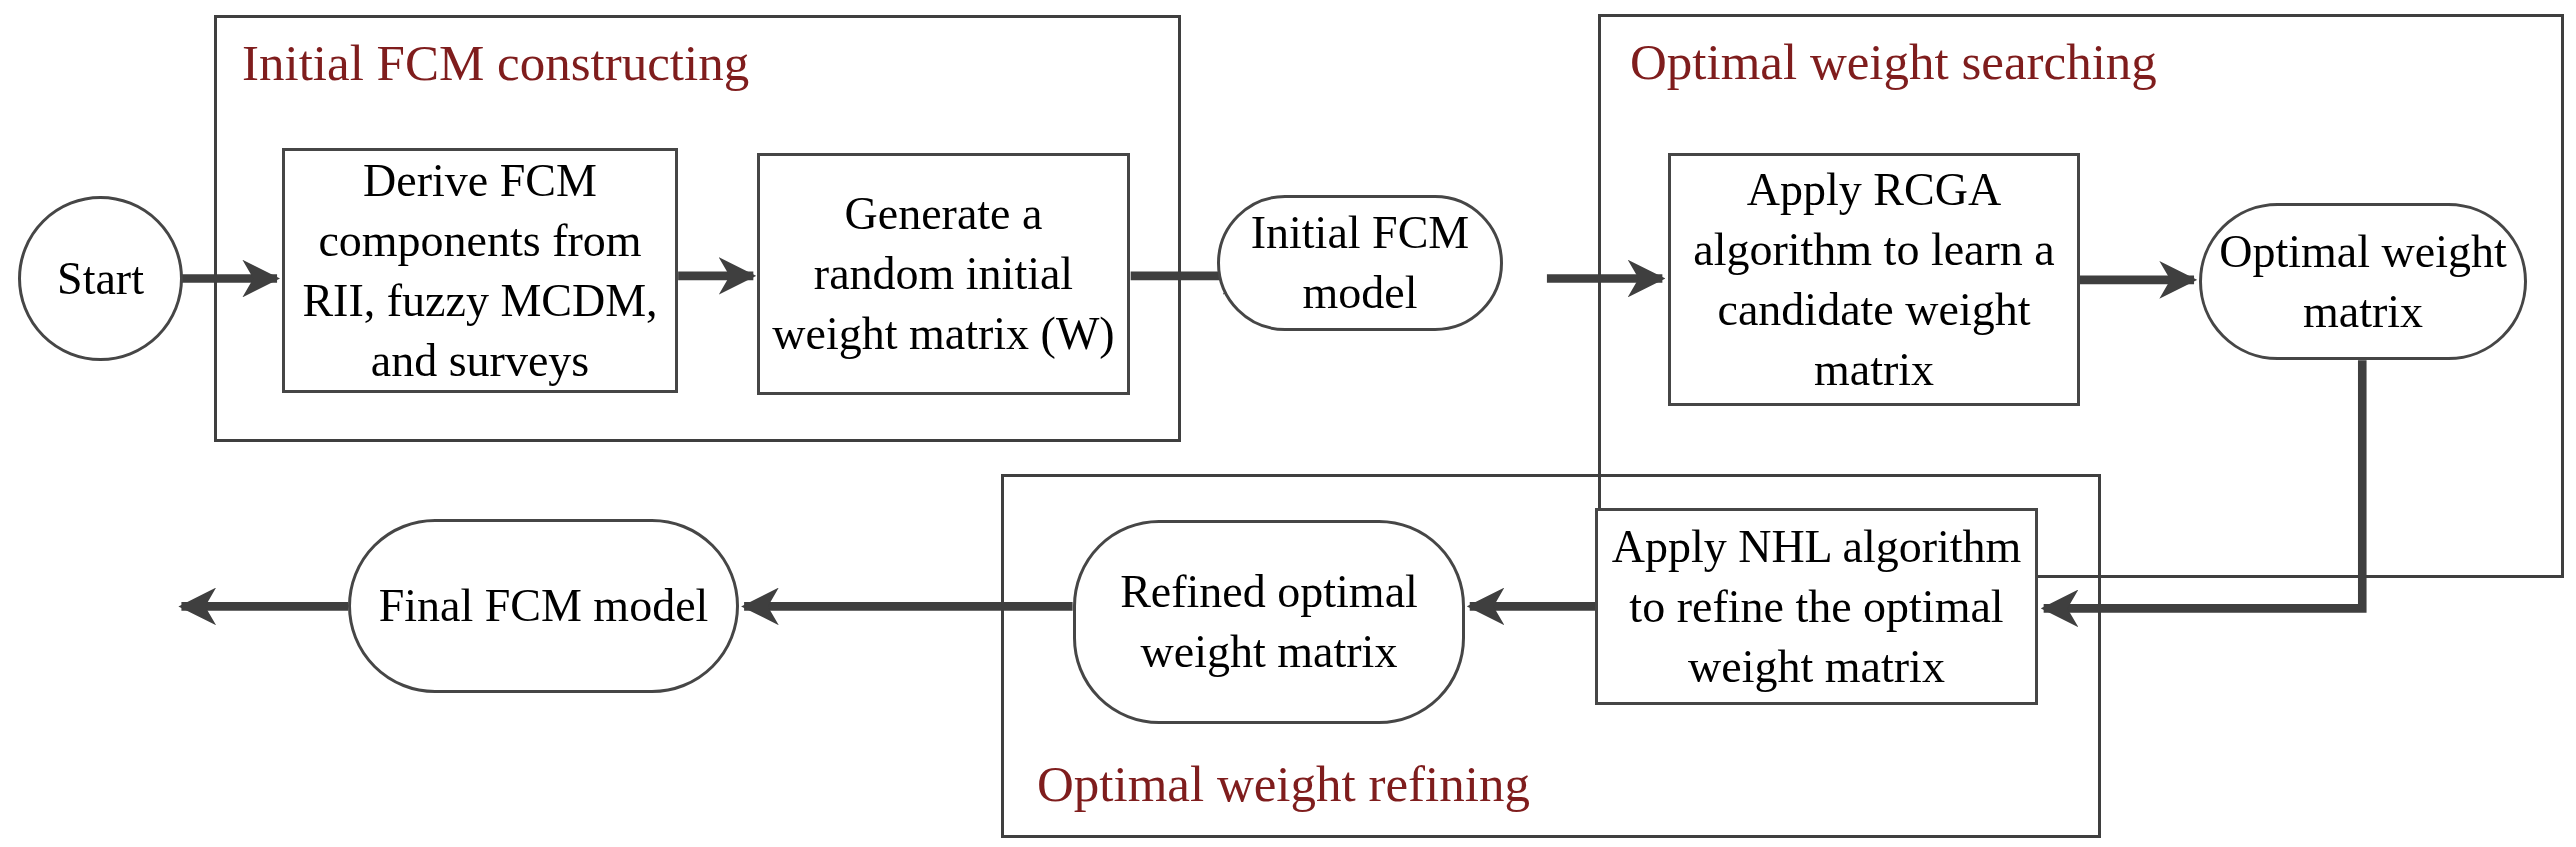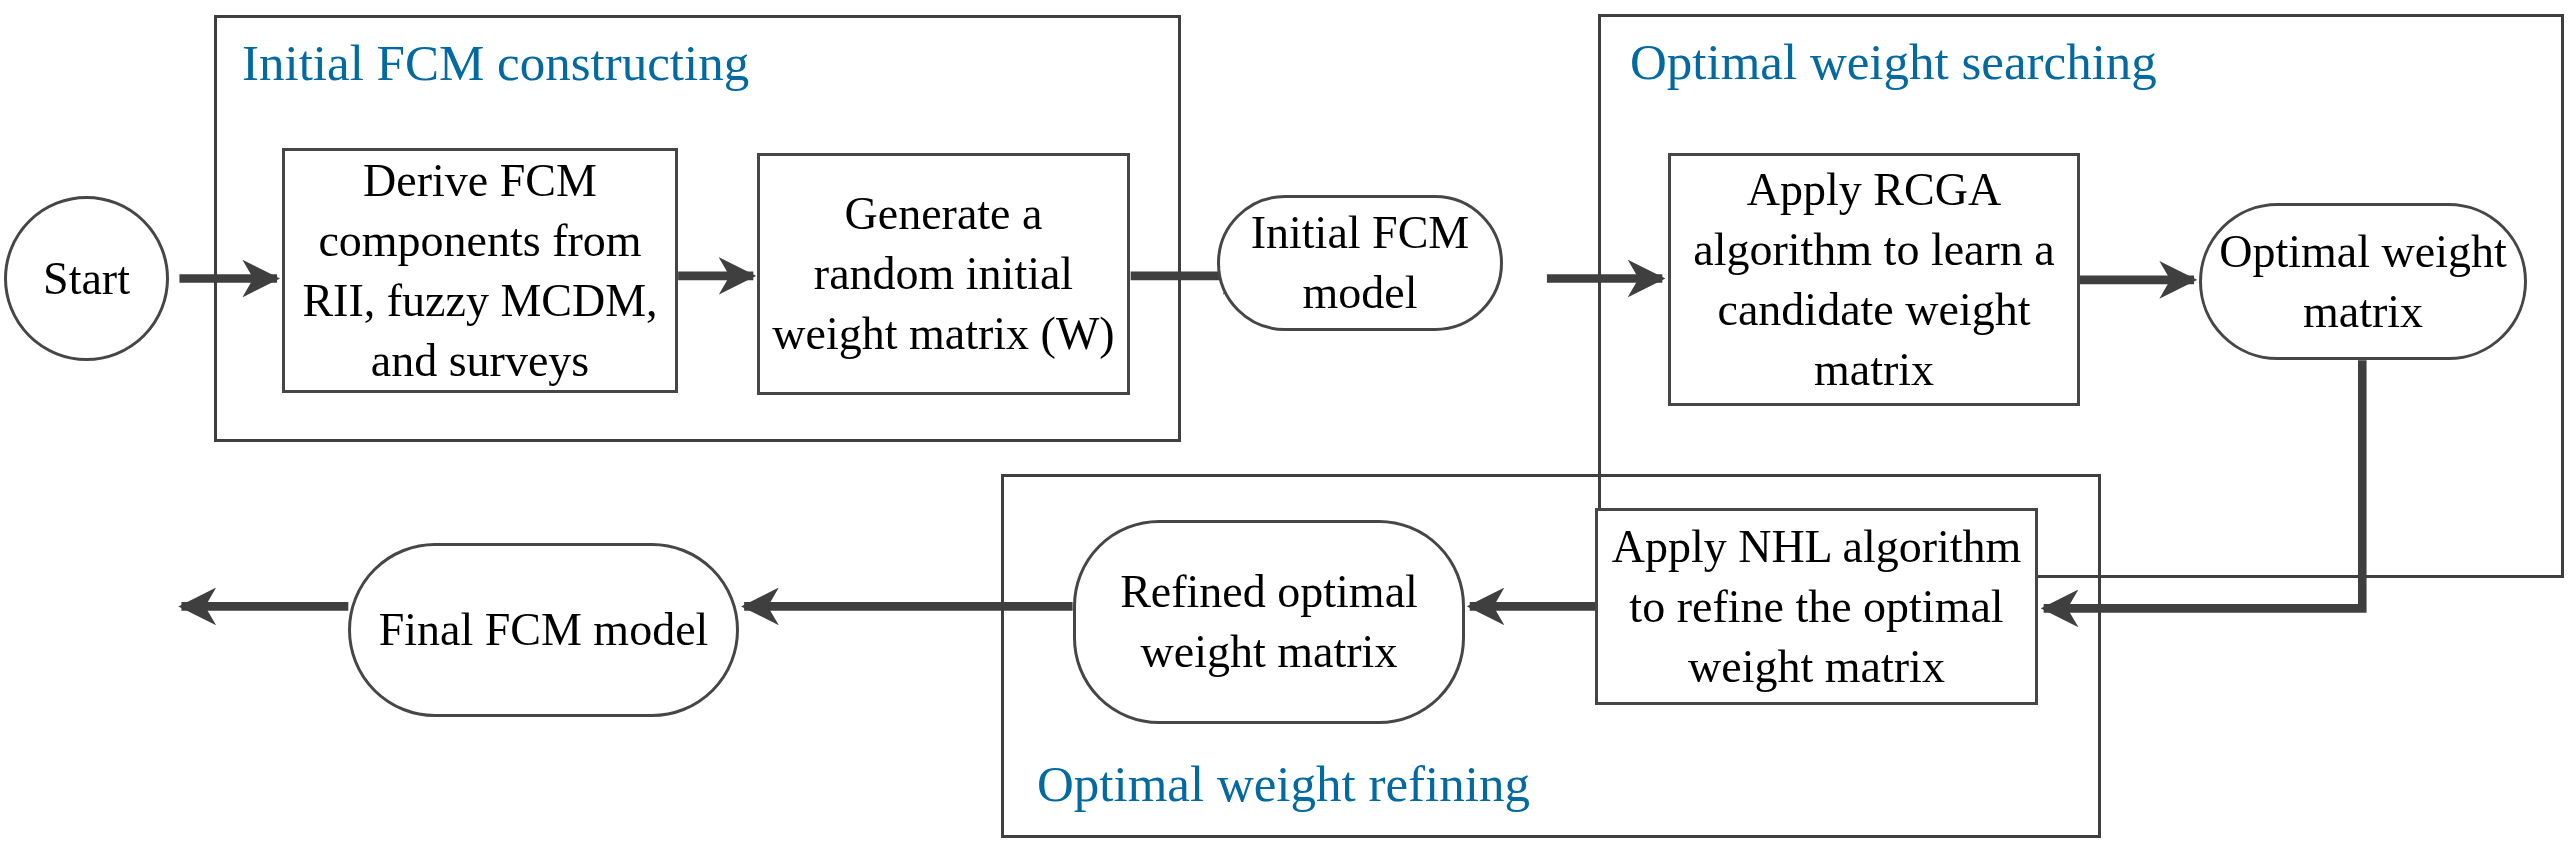--- a/index.html
+++ b/index.html
@@ -22,21 +22,21 @@
     border: 3.3px solid #3f3f3f;
     box-sizing: border-box;
     background: transparent;
     z-index: 1;
   }
   .group-label {
     position: absolute;
     font-size: 51px;
     line-height: 66px;
     white-space: nowrap;
-    color: #0369a1;
+    color: #7f1d1d;
   }
   
   #arrows {
     position: absolute;
     left: 0; top: 0;
     z-index: 2;
   }
   
   .node {
     position: absolute;
@@ -86,21 +86,21 @@
     <path d="M 1028 418 L 1142 418" stroke="#3f3f3f" stroke-width="13" fill="none" marker-end="url(#stealth)"></path>
     <path d="M 1714 418 L 1906 418" stroke="#3f3f3f" stroke-width="13" fill="none" marker-end="url(#stealth)"></path>
     <path d="M 2345 422 L 2520 422" stroke="#3f3f3f" stroke-width="13" fill="none" marker-end="url(#stealth)"></path>
     <path d="M 3152 424 L 3326 424" stroke="#3f3f3f" stroke-width="13" fill="none" marker-end="url(#stealth)"></path>
     <path d="M 3581 546 L 3581 922 L 3098 922" stroke="#3f3f3f" stroke-width="13" fill="none" stroke-linejoin="miter" marker-end="url(#stealth)"></path>
     <path d="M 2418 919 L 2228 919" stroke="#3f3f3f" stroke-width="13" fill="none" marker-end="url(#stealth)"></path>
     <path d="M 1626 919 L 1128 919" stroke="#3f3f3f" stroke-width="13" fill="none" marker-end="url(#stealth)"></path>
     <path d="M 528 919 L 275 919" stroke="#3f3f3f" stroke-width="13" fill="none" marker-end="url(#stealth)"></path>
   </svg>
 
-  <div class="node terminal" style="left:4px; top:196px; width:165px; height:165px;">
+  <div class="node terminal" style="left:18px; top:196px; width:165px; height:165px;">
     <span class="label-text">Start</span>
   </div>
 
   <div class="node process" style="left:282px; top:148px; width:396px; height:245px;">
     <span class="label-text">Derive FCM
 components from
 RII, fuzzy MCDM,
 and surveys</span>
   </div>
 
@@ -131,19 +131,19 @@
     <span class="label-text">Apply NHL algorithm
 to refine the optimal
 weight matrix</span>
   </div>
 
   <div class="node stadium" style="left:1073px; top:520px; width:392px; height:204px; border-radius:86px;">
     <span class="label-text">Refined optimal
 weight matrix</span>
   </div>
 
-  <div class="node stadium" style="left:348px; top:543px; width:391px; height:174px; border-radius:87px;">
+  <div class="node stadium" style="left:348px; top:519px; width:391px; height:174px; border-radius:87px;">
     <span class="label-text">Final FCM model</span>
   </div>
 
 
 </div>
 
 
 </body></html>

